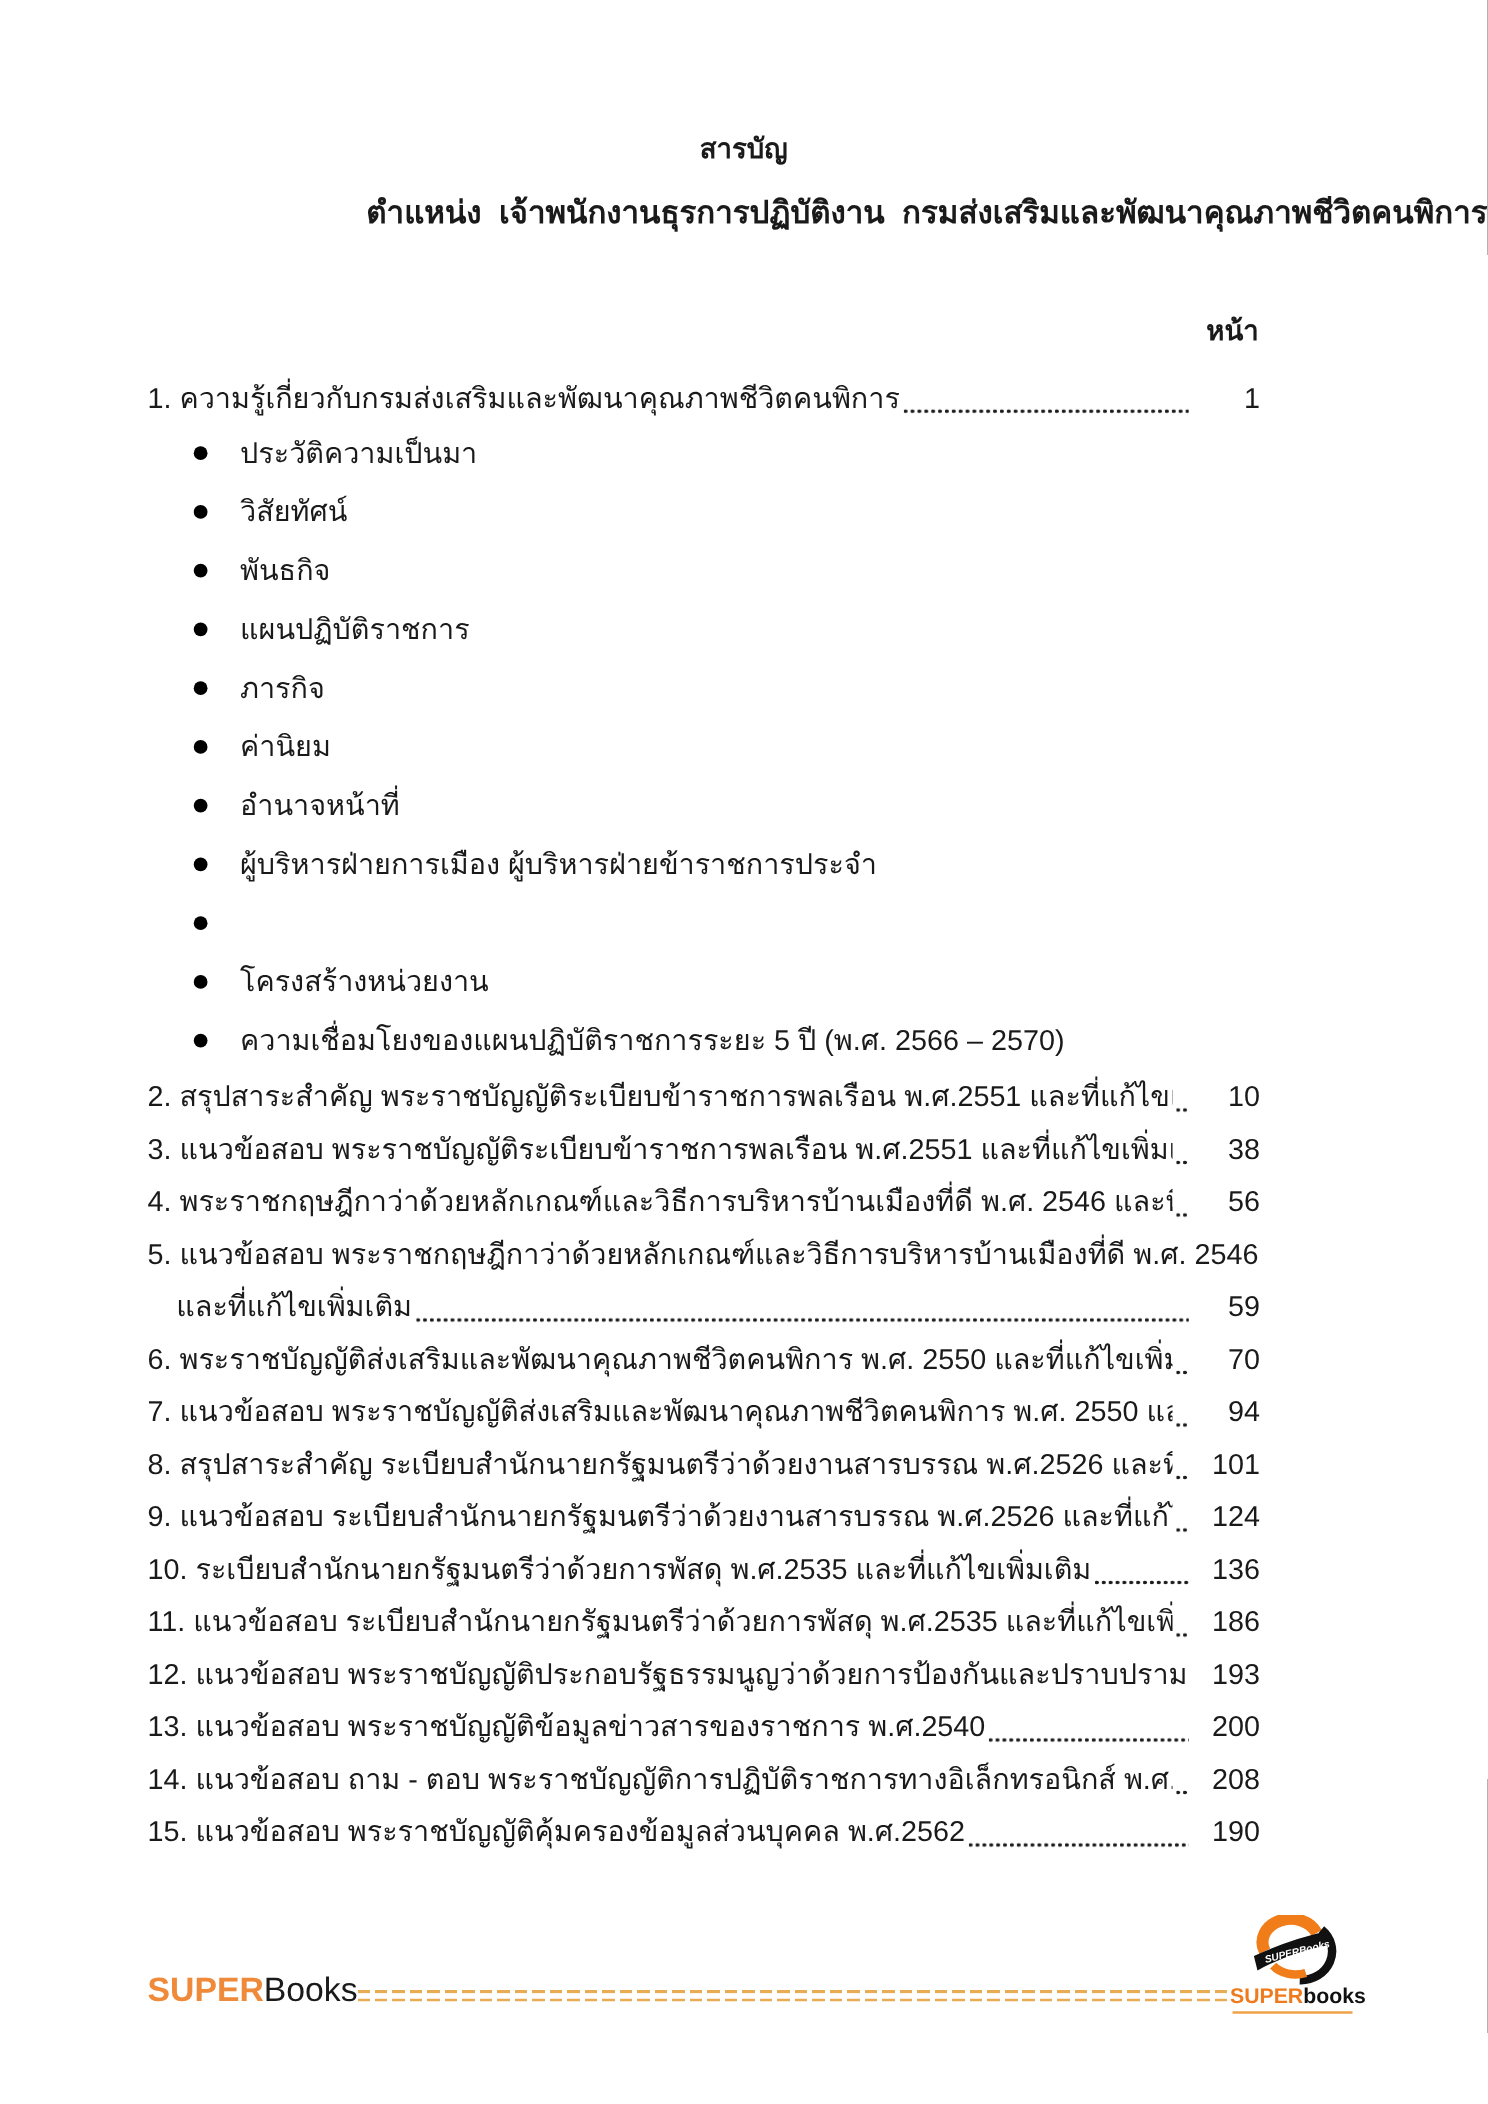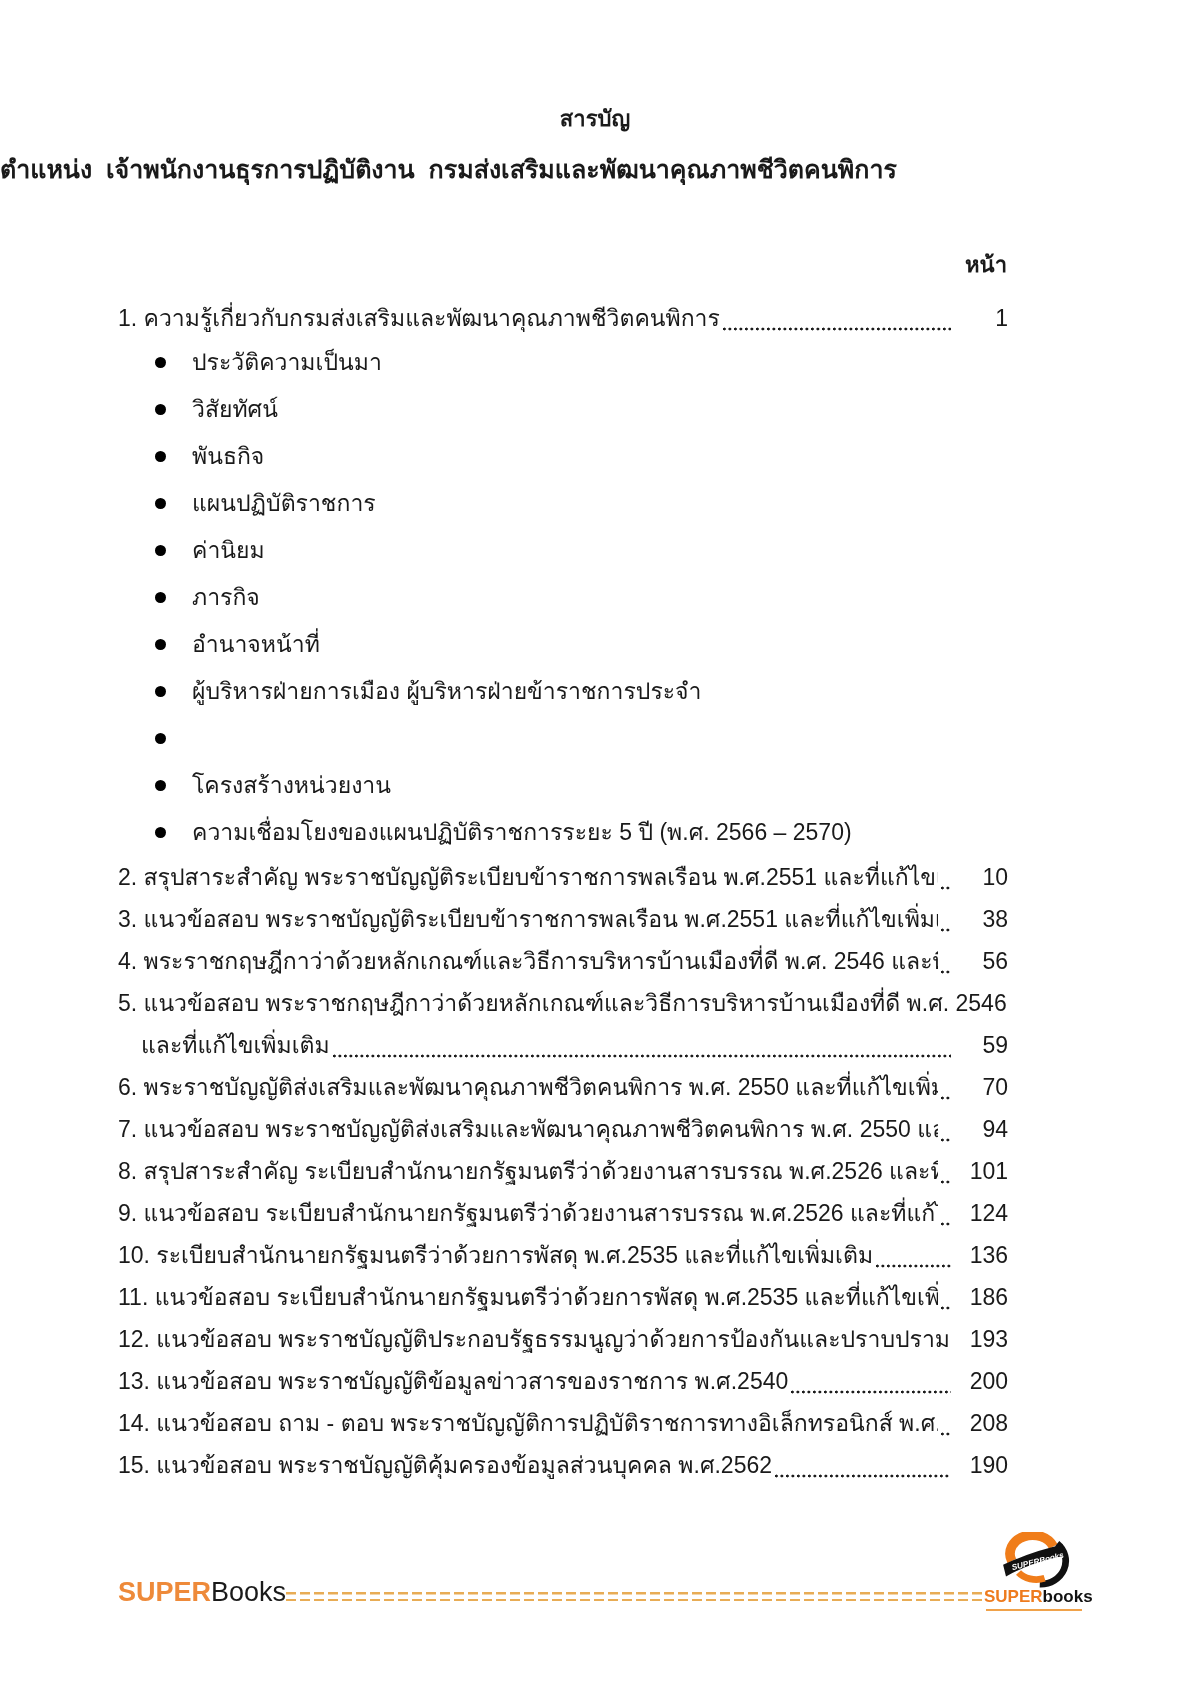--- a/index.html
+++ b/index.html
@@ -11,21 +11,21 @@
     font-family:"Liberation Sans", sans-serif;
     color:#1a1a1a;
     overflow:hidden;
   }
   .doc-title{
     position:absolute;top:101px;left:0;width:100%;
     text-align:center;font-size:22px;font-weight:bold;
   }
   .doc-subtitle{
     position:absolute;top:149px;left:0;width:100%;
-    text-align:left;font-size:25px;font-weight:bold;
+    text-align:right;font-size:25px;font-weight:bold;
     white-space:pre;
   }
   .page-col-header{
     position:absolute;top:247px;right:183px;
     font-size:22px;font-weight:bold;
   }
   .toc{
     position:absolute;left:118px;top:297px;width:890px;
     font-size:23px;
   }
@@ -108,25 +108,25 @@
       <div class="row bullet">
         <span class="dot-marker"></span>
         <span class="label">พันธกิจ</span>
       </div>
       <div class="row bullet">
         <span class="dot-marker"></span>
         <span class="label">แผนปฏิบัติราชการ</span>
       </div>
       <div class="row bullet">
         <span class="dot-marker"></span>
+        <span class="label">ภารกิจ</span>
+      </div>
+      <div class="row bullet">
+        <span class="dot-marker"></span>
         <span class="label">ค่านิยม</span>
-      </div>
-      <div class="row bullet">
-        <span class="dot-marker"></span>
-        <span class="label">ภารกิจ</span>
       </div>
       <div class="row bullet">
         <span class="dot-marker"></span>
         <span class="label">อำนาจหน้าที่</span>
       </div>
       <div class="row bullet">
         <span class="dot-marker"></span>
         <span class="label">ผู้บริหารฝ่ายการเมือง ผู้บริหารฝ่ายข้าราชการประจำ</span>
       </div>
       <div class="row bullet">

